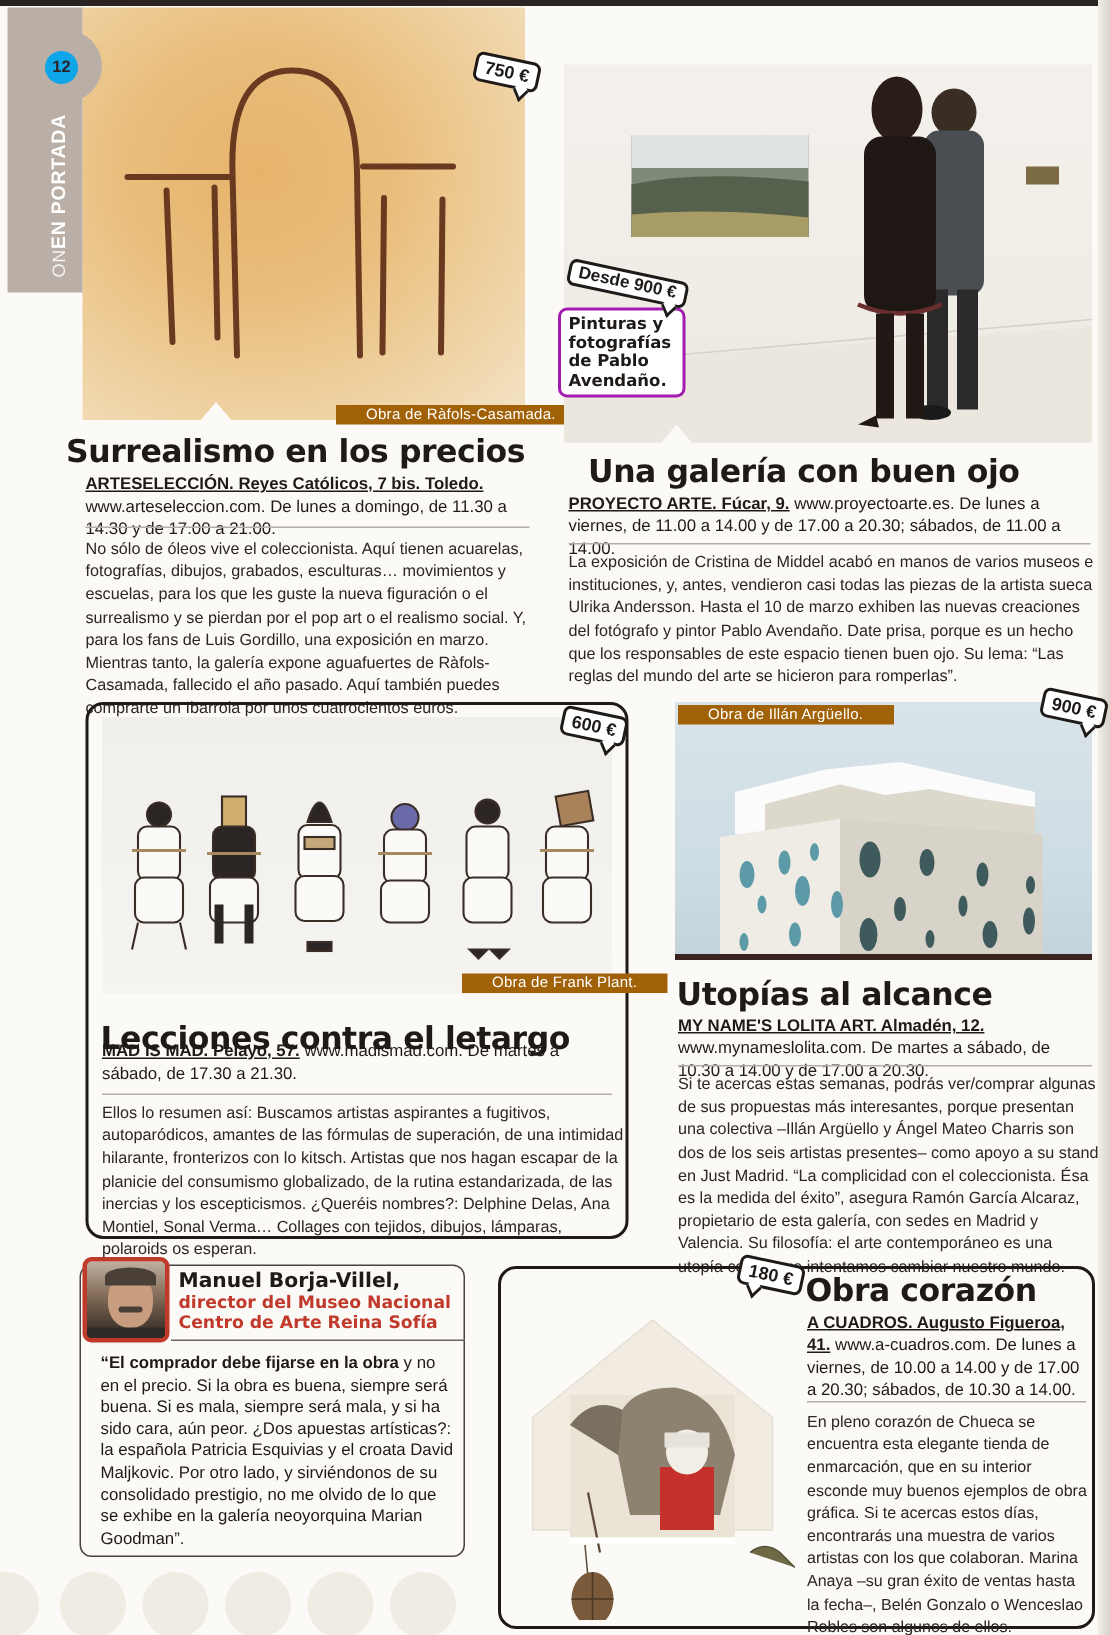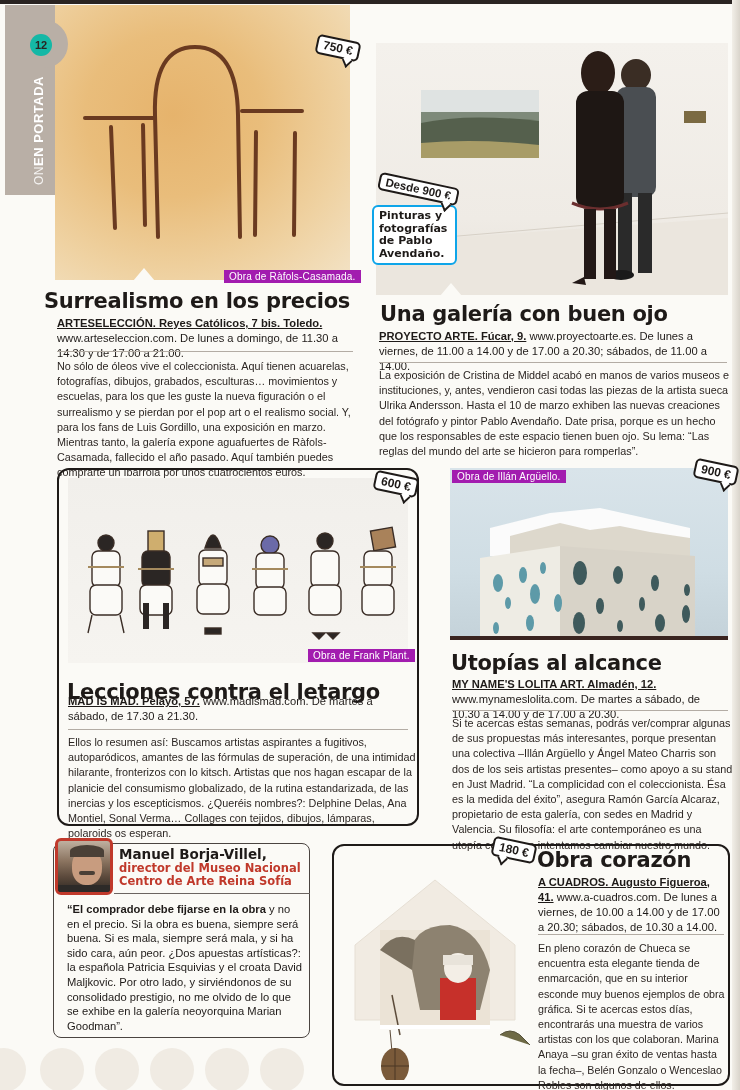--- a/index.html
+++ b/index.html
@@ -9,29 +9,29 @@
     font-family: "Liberation Sans", sans-serif;
     color: #1e1a18;
     position: relative;
   }
   .topbar { position: absolute; left: 0; top: 0; width: 740px; height: 4px; background: #2a2422; }
   .rightedge { position: absolute; right: 0; top: 0; width: 8px; height: 1090px; background: linear-gradient(to right, #f2efe8, #d9d4cb); }
 
   
   .sidetab { position: absolute; left: 5px; top: 5px; width: 50px; height: 190px; background: #b9afa6; border-radius: 0 0 0 0; }
   .sidetab-bump { position: absolute; left: 40px; top: 20px; width: 28px; height: 48px; background: #b9afa6; border-radius: 0 24px 24px 0; }
-  .page-num { position: absolute; left: 30px; top: 34px; width: 22px; height: 22px; border-radius: 50%; background: #14b8a6; color: #2a2422;
+  .page-num { position: absolute; left: 30px; top: 34px; width: 22px; height: 22px; border-radius: 50%; background: #0ea5e9; color: #2a2422;
     font-weight: bold; font-size: 11px; display: flex; align-items: center; justify-content: center; z-index: 3; }
   .section-label { position: absolute; left: 31px; top: 185px; transform-origin: 0 0; transform: rotate(-90deg); white-space: nowrap; font-size: 13px; letter-spacing: 0.5px; color: #fff; z-index: 3; }
   .section-label .pre { font-weight: normal; opacity: 0.85; font-size: 12px; }
   .section-label .main { font-weight: bold; }
 
   
   .img { position: absolute; overflow: hidden; }
-  .caption { position: absolute; background: #a21caf; color: #fff; font-size: 10px; padding: 1px 5px; font-family: "Liberation Sans", sans-serif; letter-spacing: 0.2px; white-space: nowrap; }
+  .caption { position: absolute; background: #a16207; color: #fff; font-size: 10px; padding: 1px 20px; font-family: "Liberation Sans", sans-serif; letter-spacing: 0.2px; white-space: nowrap; }
   .price-tag { position: absolute; background: #fff; border: 2px solid #1e1a18; border-radius: 5px; font-weight: bold; font-size: 12px; padding: 1px 5px; transform: rotate(12deg); white-space: nowrap; z-index: 4; }
   .price-tag::after { content: ""; position: absolute; right: 4px; bottom: -7px; width: 7px; height: 7px; background: #fff; border-right: 2px solid #1e1a18; border-bottom: 2px solid #1e1a18; transform: rotate(45deg) skew(10deg,10deg); }
   .price-tag.left::after { right: auto; left: 6px; }
 
   .notch { position: absolute; width: 0; height: 0; border-left: 11px solid transparent; border-right: 11px solid transparent; border-bottom: 13px solid #fbfaf6; }
 
   h2.title { position: absolute; font-family: "DejaVu Sans", sans-serif; font-weight: bold; font-size: 21px; letter-spacing: -0.3px; color: #1e1a18; white-space: nowrap; }
   .info { position: absolute; font-size: 11.2px; line-height: 15px; color: #1e1a18; font-family: "Liberation Sans", sans-serif; }
   .info b { font-weight: bold; text-decoration: underline; }
   .rule { position: absolute; height: 1px; background: #b3aca4; }
@@ -107,26 +107,26 @@
 
     <ellipse cx="222" cy="30" rx="17" ry="22" fill="#2b1d17"></ellipse>
     <rect x="200" y="48" width="48" height="118" rx="12" fill="#1e1714"></rect>
     <path d="M196 160 Q224 172 252 160" stroke="#6a2e2e" stroke-width="3" fill="none"></path>
     <rect x="208" y="166" width="12" height="70" fill="#221816"></rect>
     <rect x="228" y="166" width="12" height="70" fill="#221816"></rect>
     <path d="M208 234 L196 240 L210 242 Z" fill="#221816"></path>
   </svg>
 </div>
 <div class="price-tag" style="left:378px; top:180px; font-size:11.5px;">Desde 900 €</div>
-<div style="position:absolute; left:372px; top:205px; width:85px; height:60px; background:#fff; border:2px solid #0ea5e9; border-radius:6px; padding:3px 5px;">
+<div style="position:absolute; left:372px; top:205px; width:85px; height:60px; background:#fff; border:2px solid #a21caf; border-radius:6px; padding:3px 5px;">
   <span style="font-family:'DejaVu Sans',sans-serif; font-weight:bold; font-size:11px; line-height:12.5px; display:block;">Pinturas y fotografías de Pablo Avendaño.</span>
 </div>
 <div class="notch" style="left:440px; top:283px;"></div>
 
-<h2 class="title" style="left:380px; top:302px;">Una galería con buen ojo</h2>
+<h2 class="title" style="left:392px; top:302px;">Una galería con buen ojo</h2>
 <div class="info" style="left:379px; top:329px; width:350px;"><b>PROYECTO ARTE. Fúcar, 9.</b> <span>www.proyectoarte.es. De lunes a viernes, de 11.00 a 14.00 y de 17.00 a 20.30; sábados, de 11.00 a 14.00.</span></div>
 <div class="rule" style="left:379px; top:362px; width:348px;"></div>
 <div class="body" style="left:379px; top:368px; width:352px;">La exposición de Cristina de Middel acabó en manos de varios museos e instituciones, y, antes, vendieron casi todas las piezas de la artista sueca Ulrika Andersson. Hasta el 10 de marzo exhiben las nuevas creaciones del fotógrafo y pintor Pablo Avendaño. Date prisa, porque es un hecho que los responsables de este espacio tienen buen ojo. Su lema: “Las reglas del mundo del arte se hicieron para romperlas”.</div>
 
 <div class="box" style="left:57px; top:468px; width:362px; height:358px;"></div>
 <div class="img" style="left:68px; top:478px; width:340px; height:185px; background: linear-gradient(180deg, #f1efeb 0%, #f6f4f0 100%);">
   <svg width="340" height="185" viewBox="0 0 340 185">
     <g fill="#fbfaf7" stroke="#3a2d26" stroke-width="1.4">
       <g transform="translate(18,55)">
           <circle cx="20" cy="10" r="8" fill="#2b2624"></circle>

